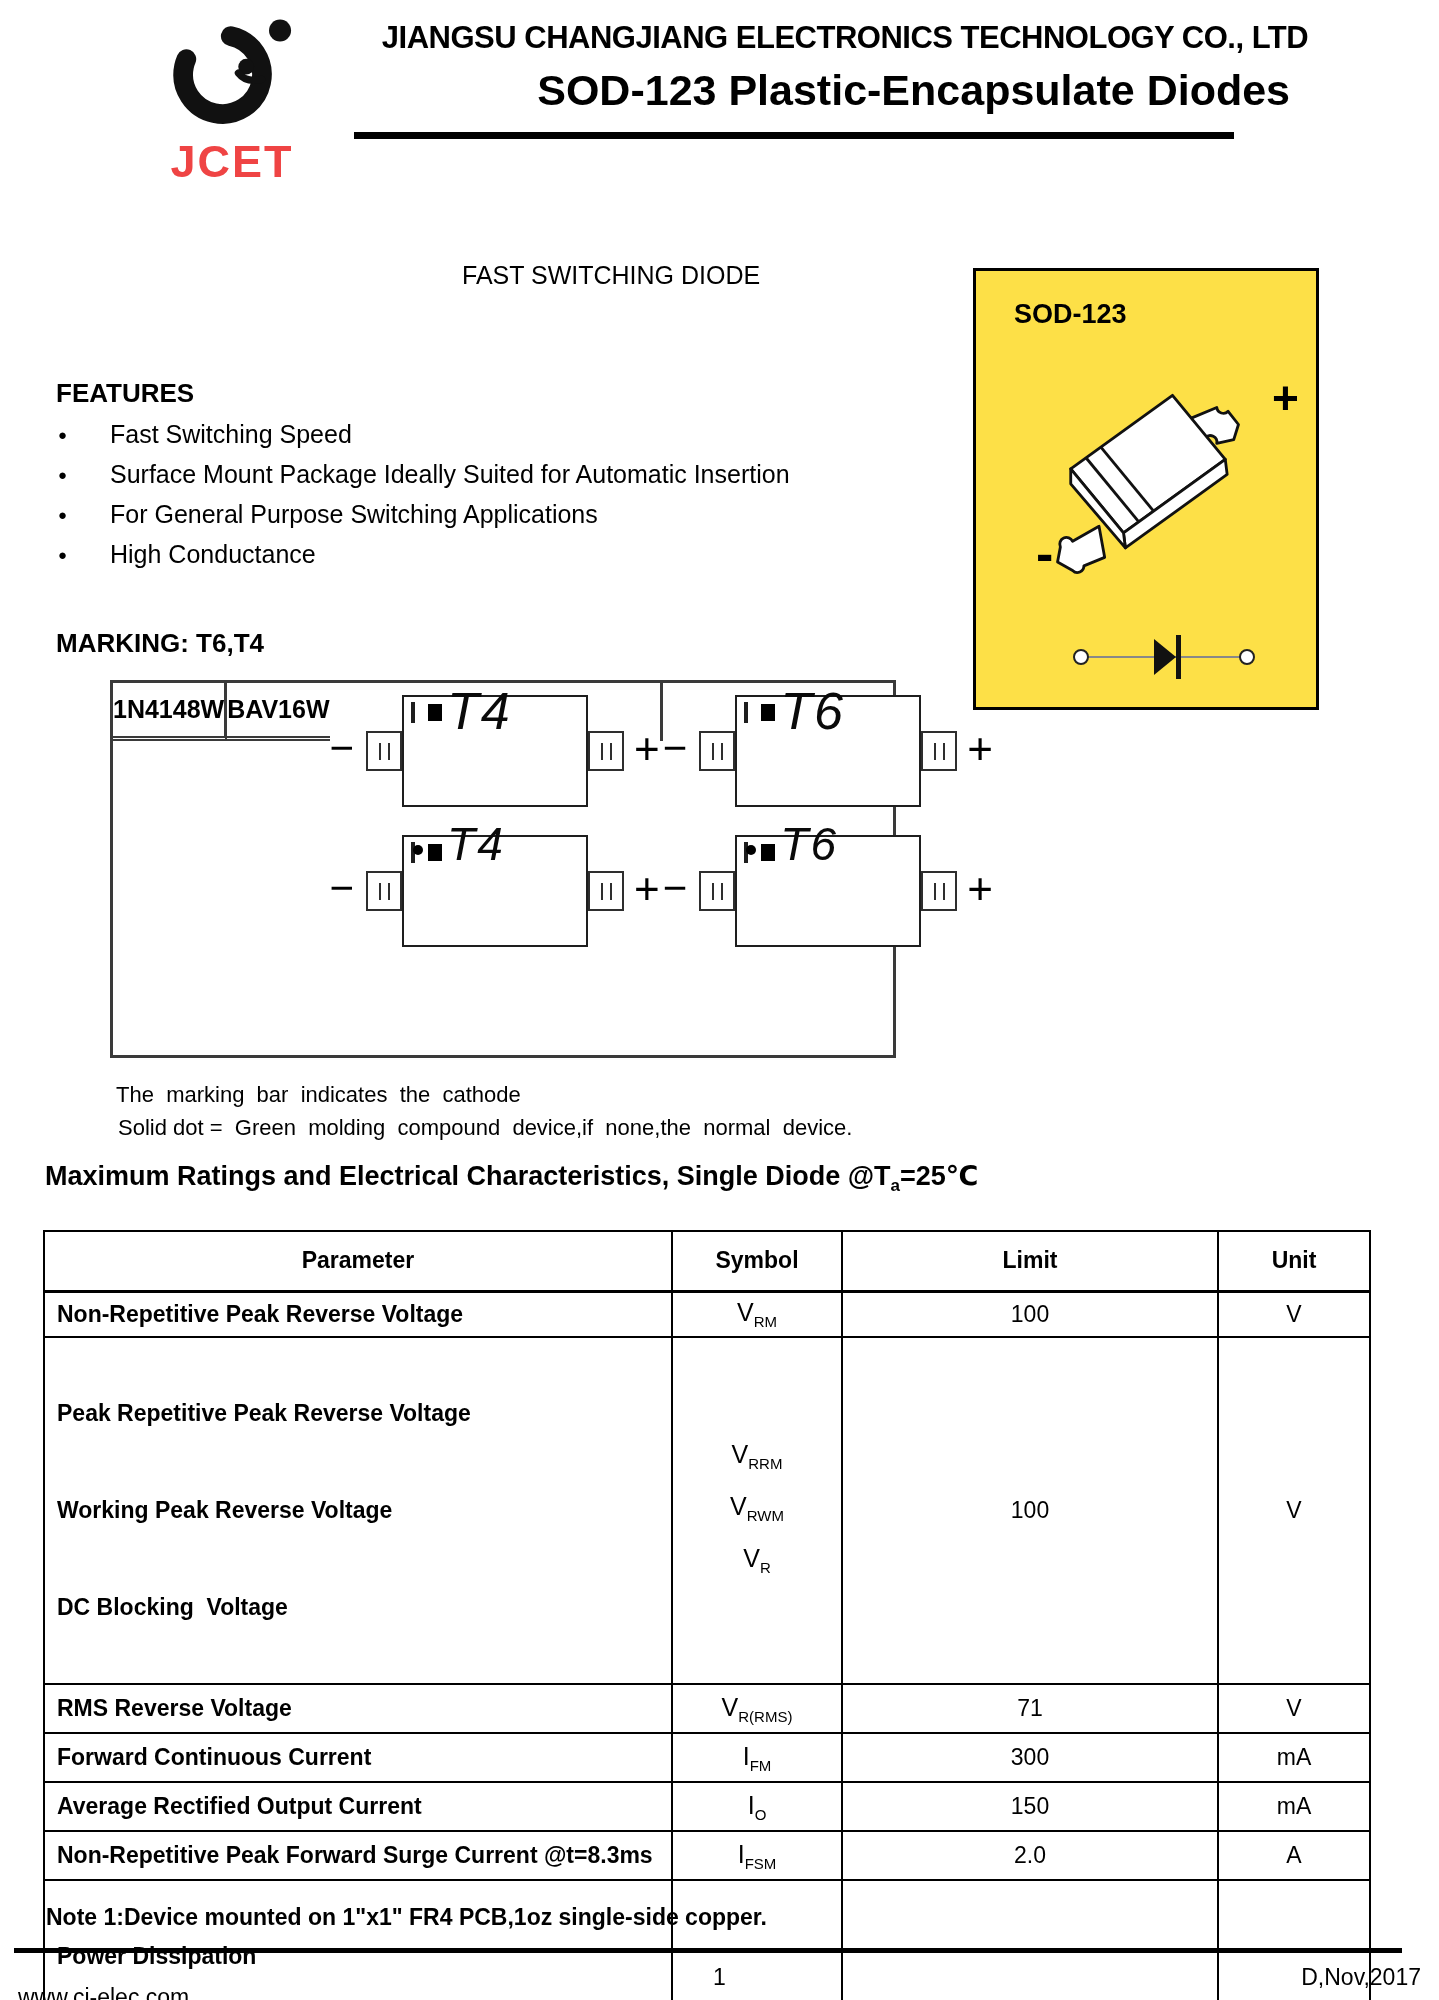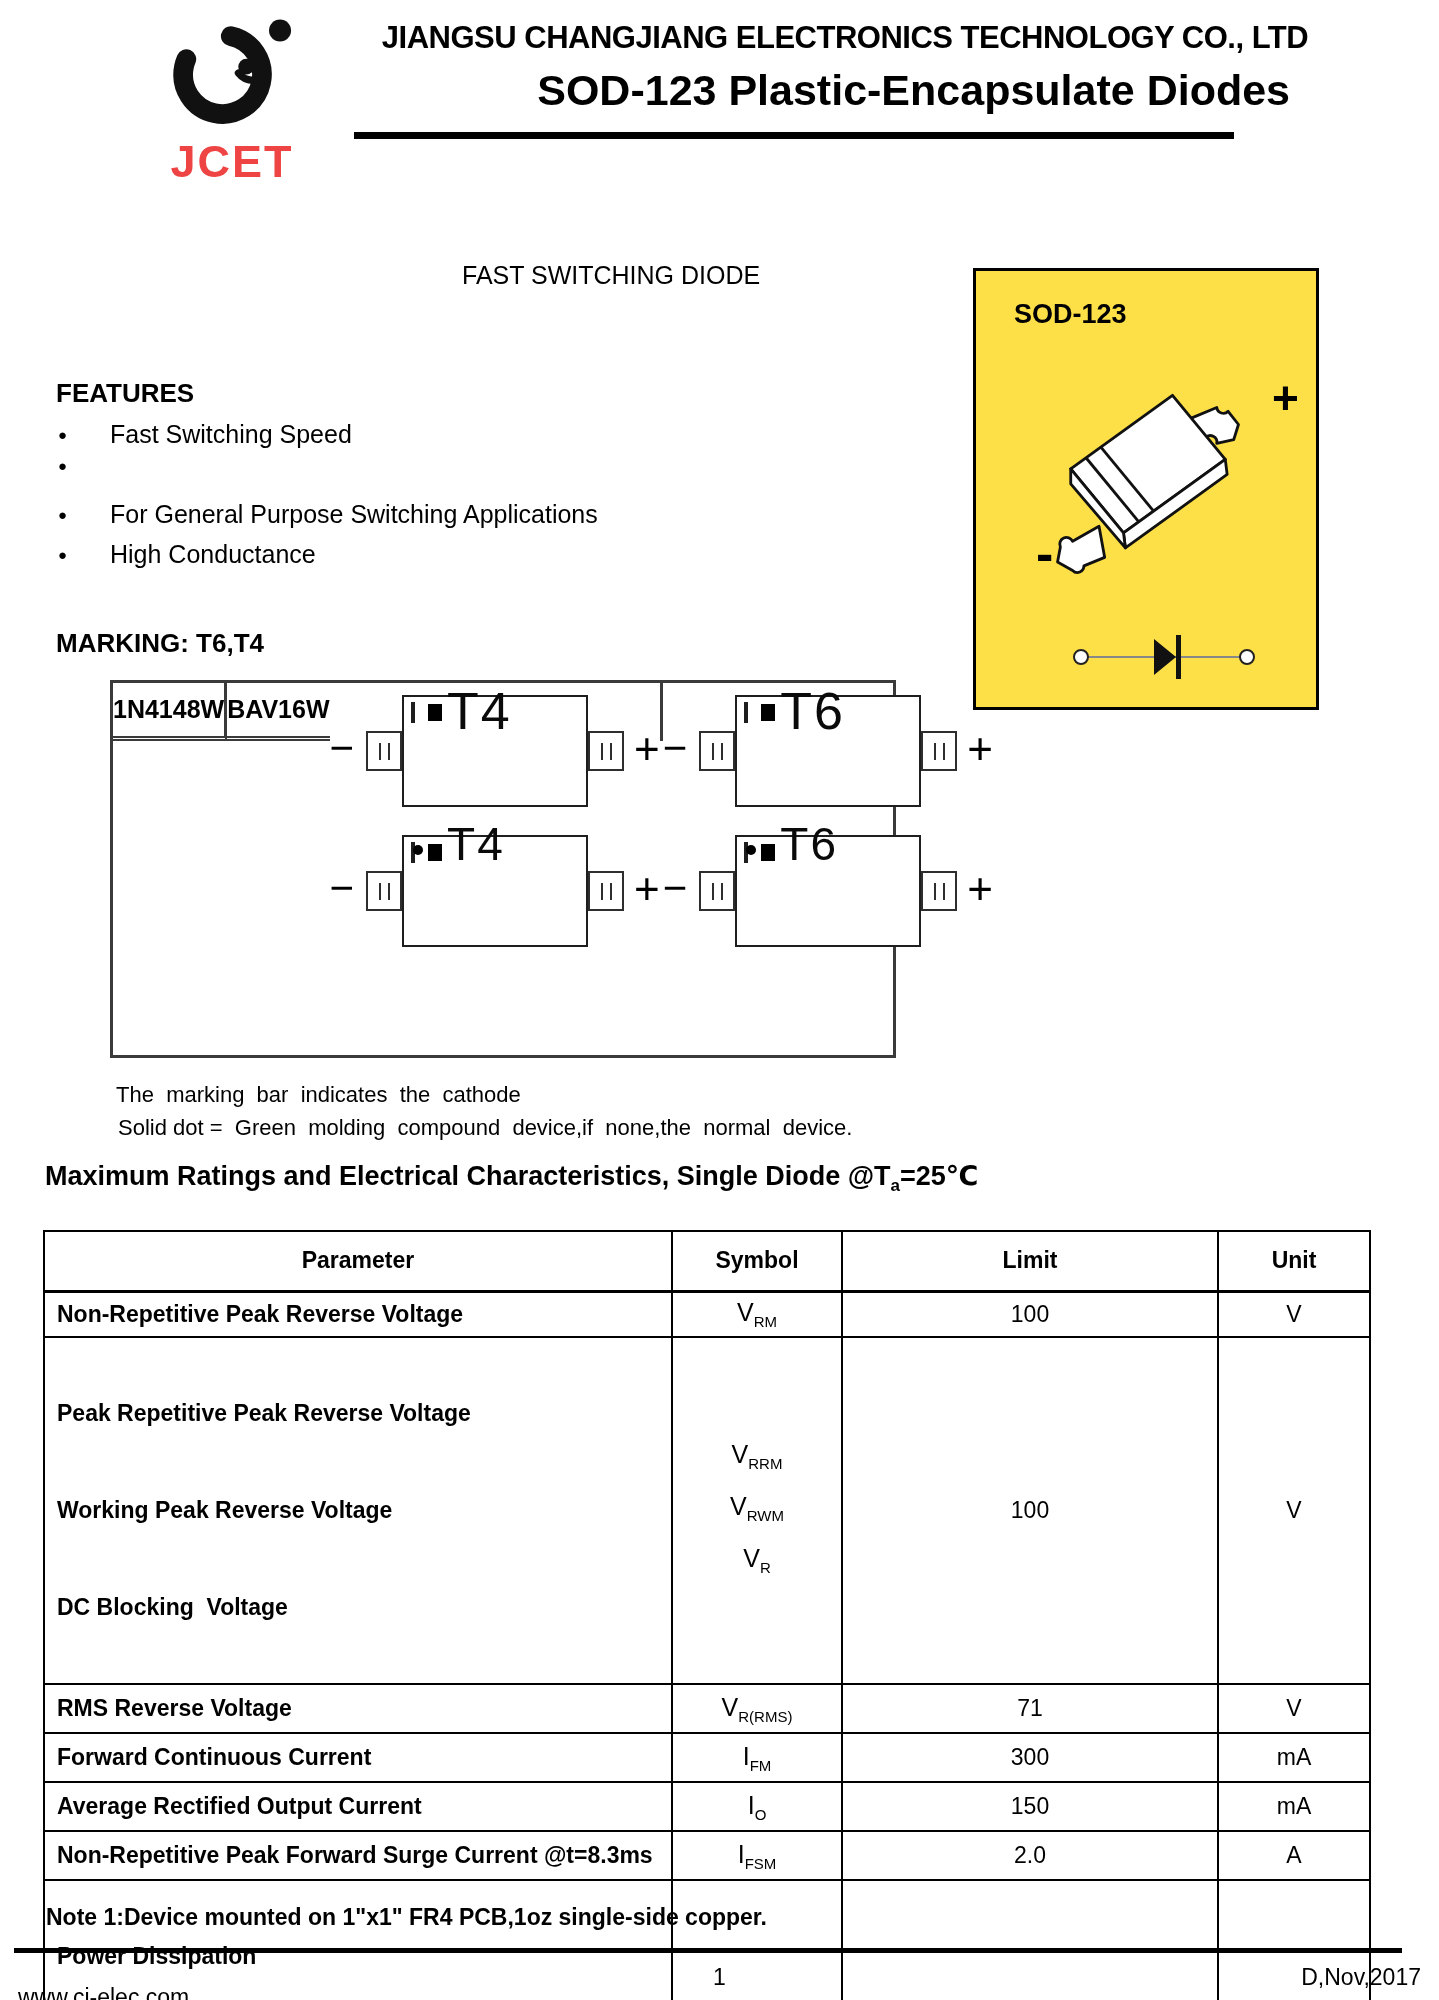--- a/index.html
+++ b/index.html
@@ -42,21 +42,21 @@
   .mt-h-cell { border-bottom:5px double #3a3a3a; display:flex; align-items:center; justify-content:center;
     font-size:25px; font-weight:bold; }
   .mt-h-cell.first, .mt-cell.first { border-right:3px solid #3a3a3a; }
   .mt-cell { display:flex; flex-direction:column; align-items:center; padding-top:12px; }
   .pkg { display:flex; align-items:center; justify-content:center; margin-bottom:28px; }
   .pkg-minus { font-size:42px; font-weight:400; margin-right:12px; position:relative; top:-3px; }
   .pkg-plus  { font-size:44px; font-weight:400; margin-left:10px; position:relative; top:-2px; }
   .lead { width:36px; height:40px; border:2px solid #2e2e2e; background:#fff;
     display:flex; align-items:center; justify-content:center; gap:7px; }
   .lead i { display:block; width:2px; height:17px; background:#2e2e2e; }
-  .pkg-body { width:186px; height:112px; border:2px solid #1e1e1e; background:#fff; padding:7px; }
+  .pkg-body { width:186px; height:112px; border:2px solid #1e1e1e; background:#fff; padding:7px;font-style:italic; }
   .pkg-frame { position:relative; width:100%; height:100%; border:2px solid #1e1e1e; }
   .cathode-bar { position:absolute; left:15px; top:0; bottom:0; width:14px; background:#000; }
   .pkg-code { position:absolute; left:34px; right:2px; top:50%; transform:translateY(-53%);
     text-align:center; font-size:52px; letter-spacing:2px; color:#0a0a0a; }
   .pkg.dotted .pkg-code { font-size:46px; transform:translateY(-66%); }
   .pkg-dot { position:absolute; left:46%; bottom:6px; width:10px; height:10px; border-radius:50%; background:#000; }
   .mark-note { position:absolute; font-size:22px; white-space:pre; }
   .mark-note.n1 { left:116px; top:1082px; }
   .mark-note.n2 { left:118px; top:1115px; }
 
@@ -130,20 +130,21 @@
   </div>
 
   <div class="features-title">FEATURES</div>
   <div class="features-list">
     <div class="feat">
       <span class="bullet">●</span>
       <span>Fast Switching Speed</span>
     </div>
     <div class="feat">
       <span class="bullet">●</span>
+      <span>Surface Mount Package Ideally Suited for Automatic Insertion</span>
     </div>
     <div class="feat">
       <span class="bullet">●</span>
       <span>For General Purpose Switching Applications</span>
     </div>
     <div class="feat">
       <span class="bullet">●</span>
       <span>High Conductance</span>
     </div>
   </div>

